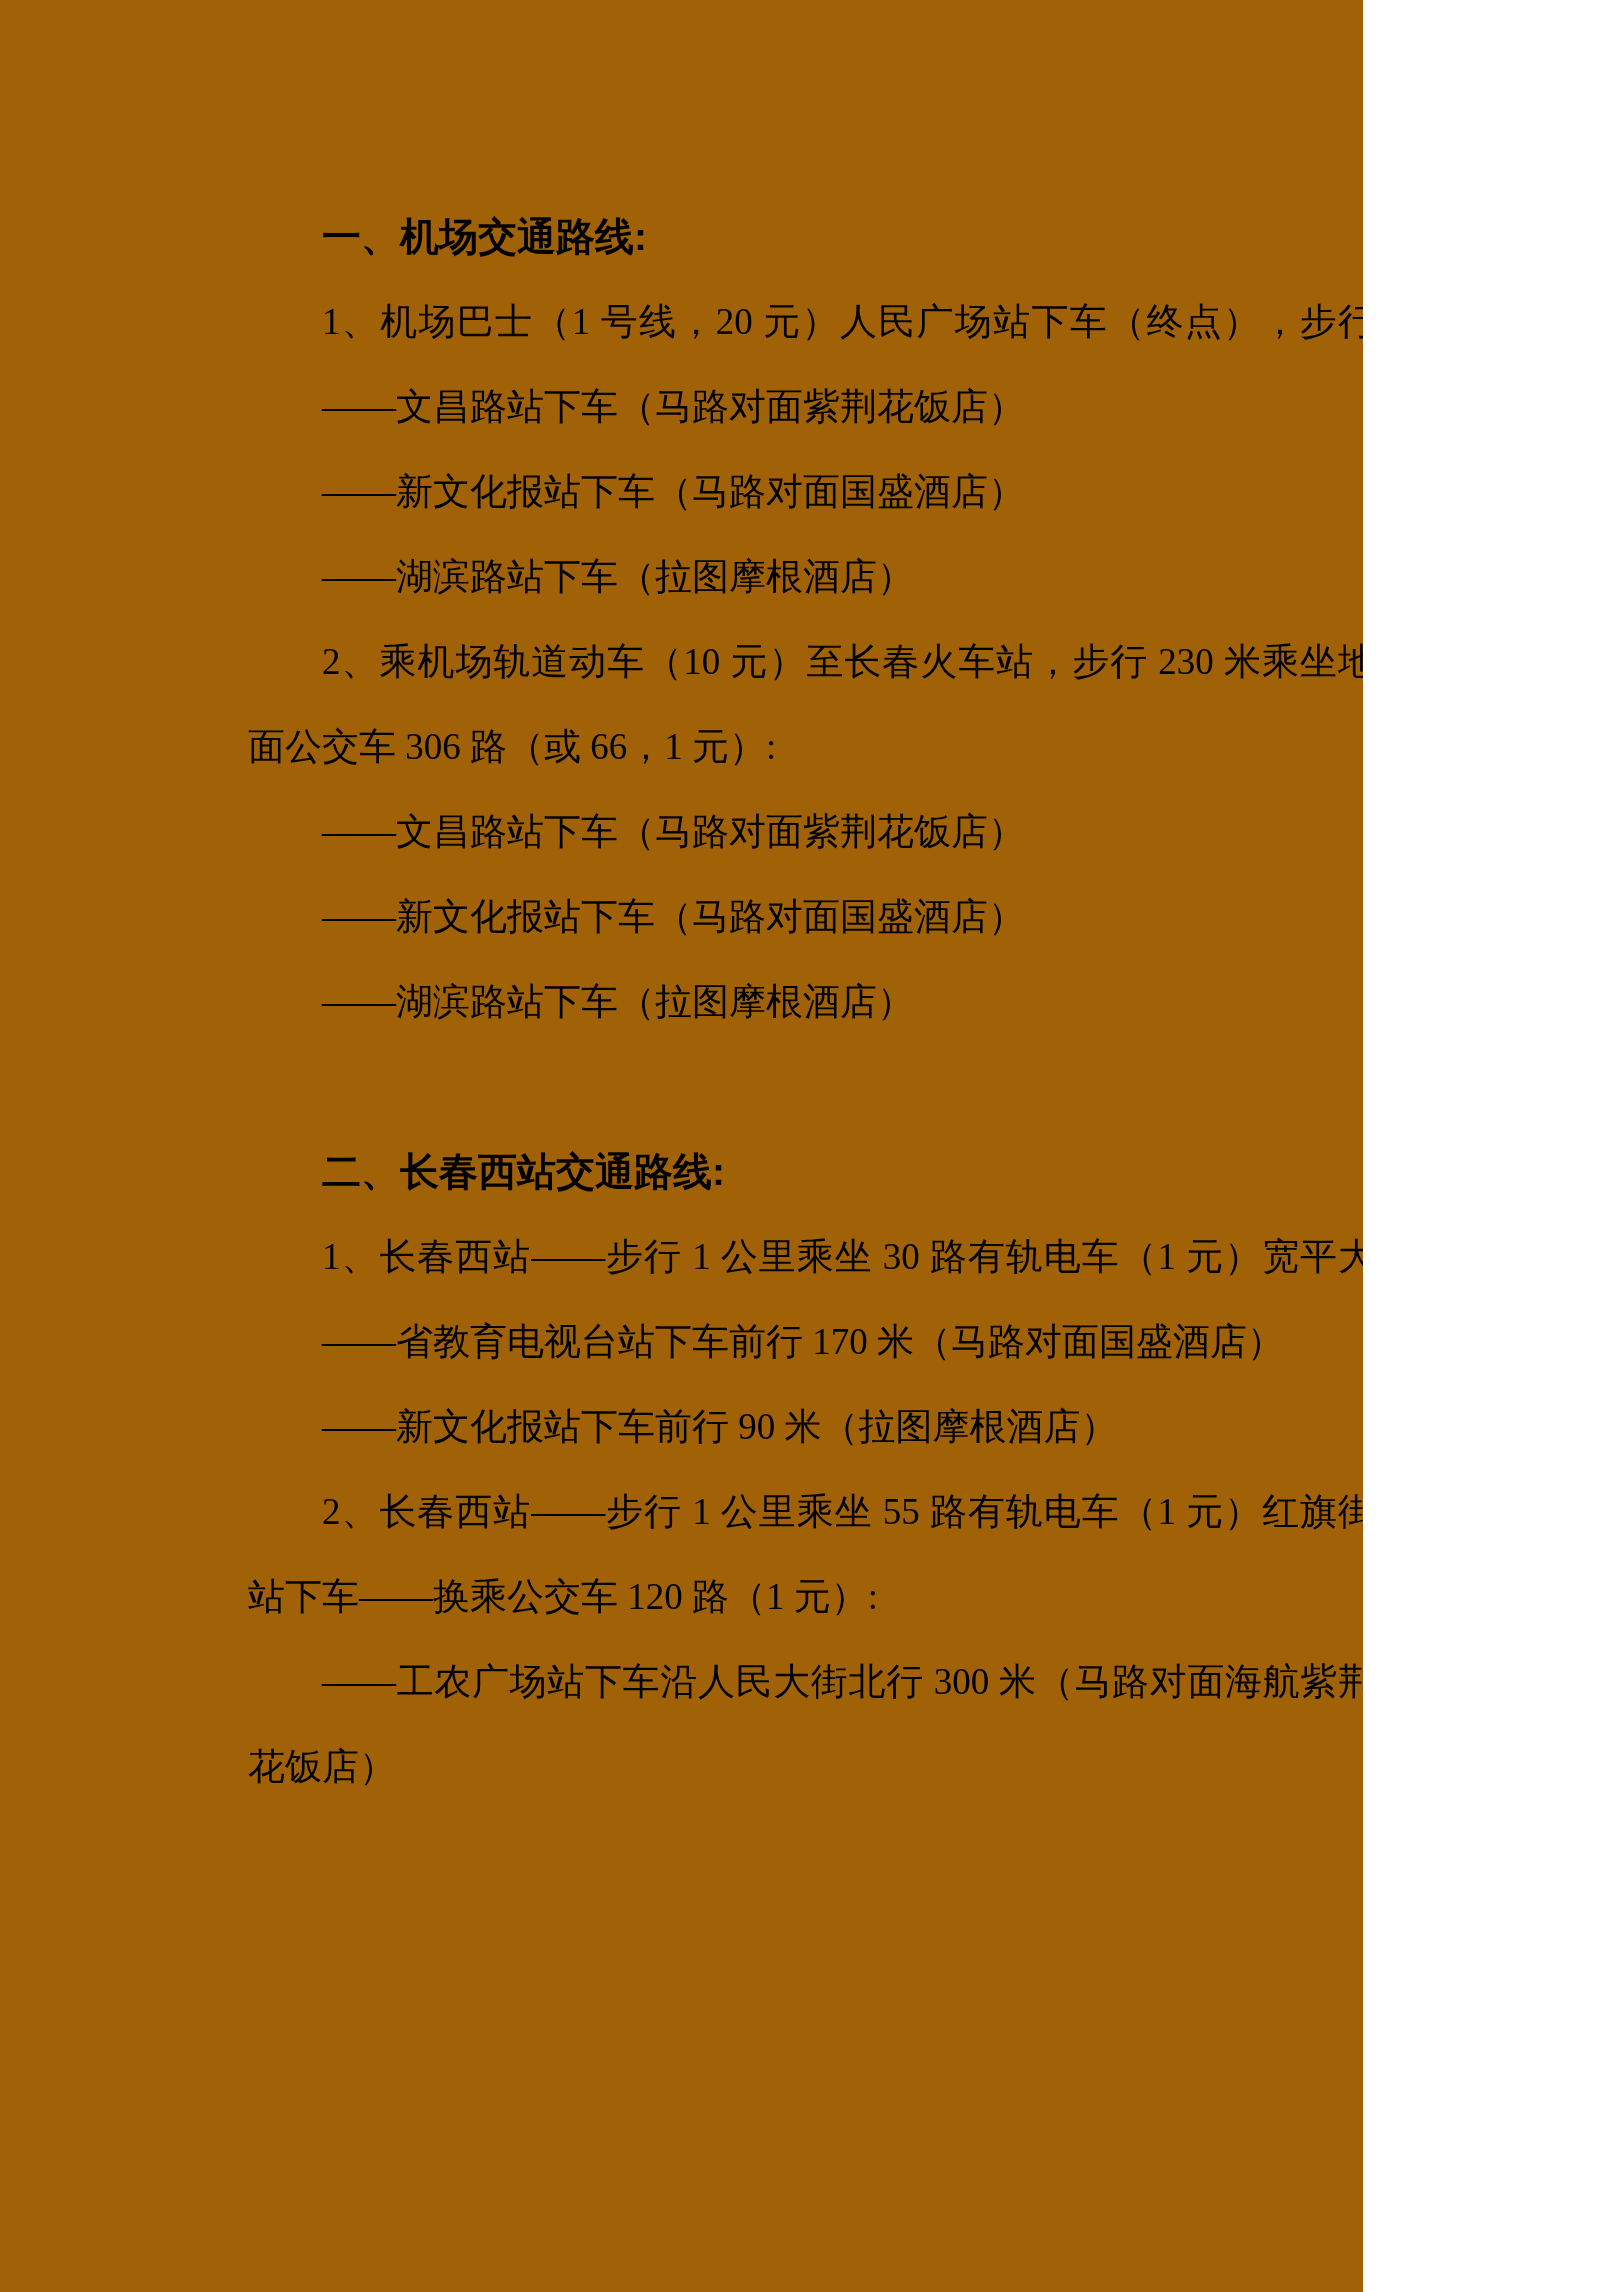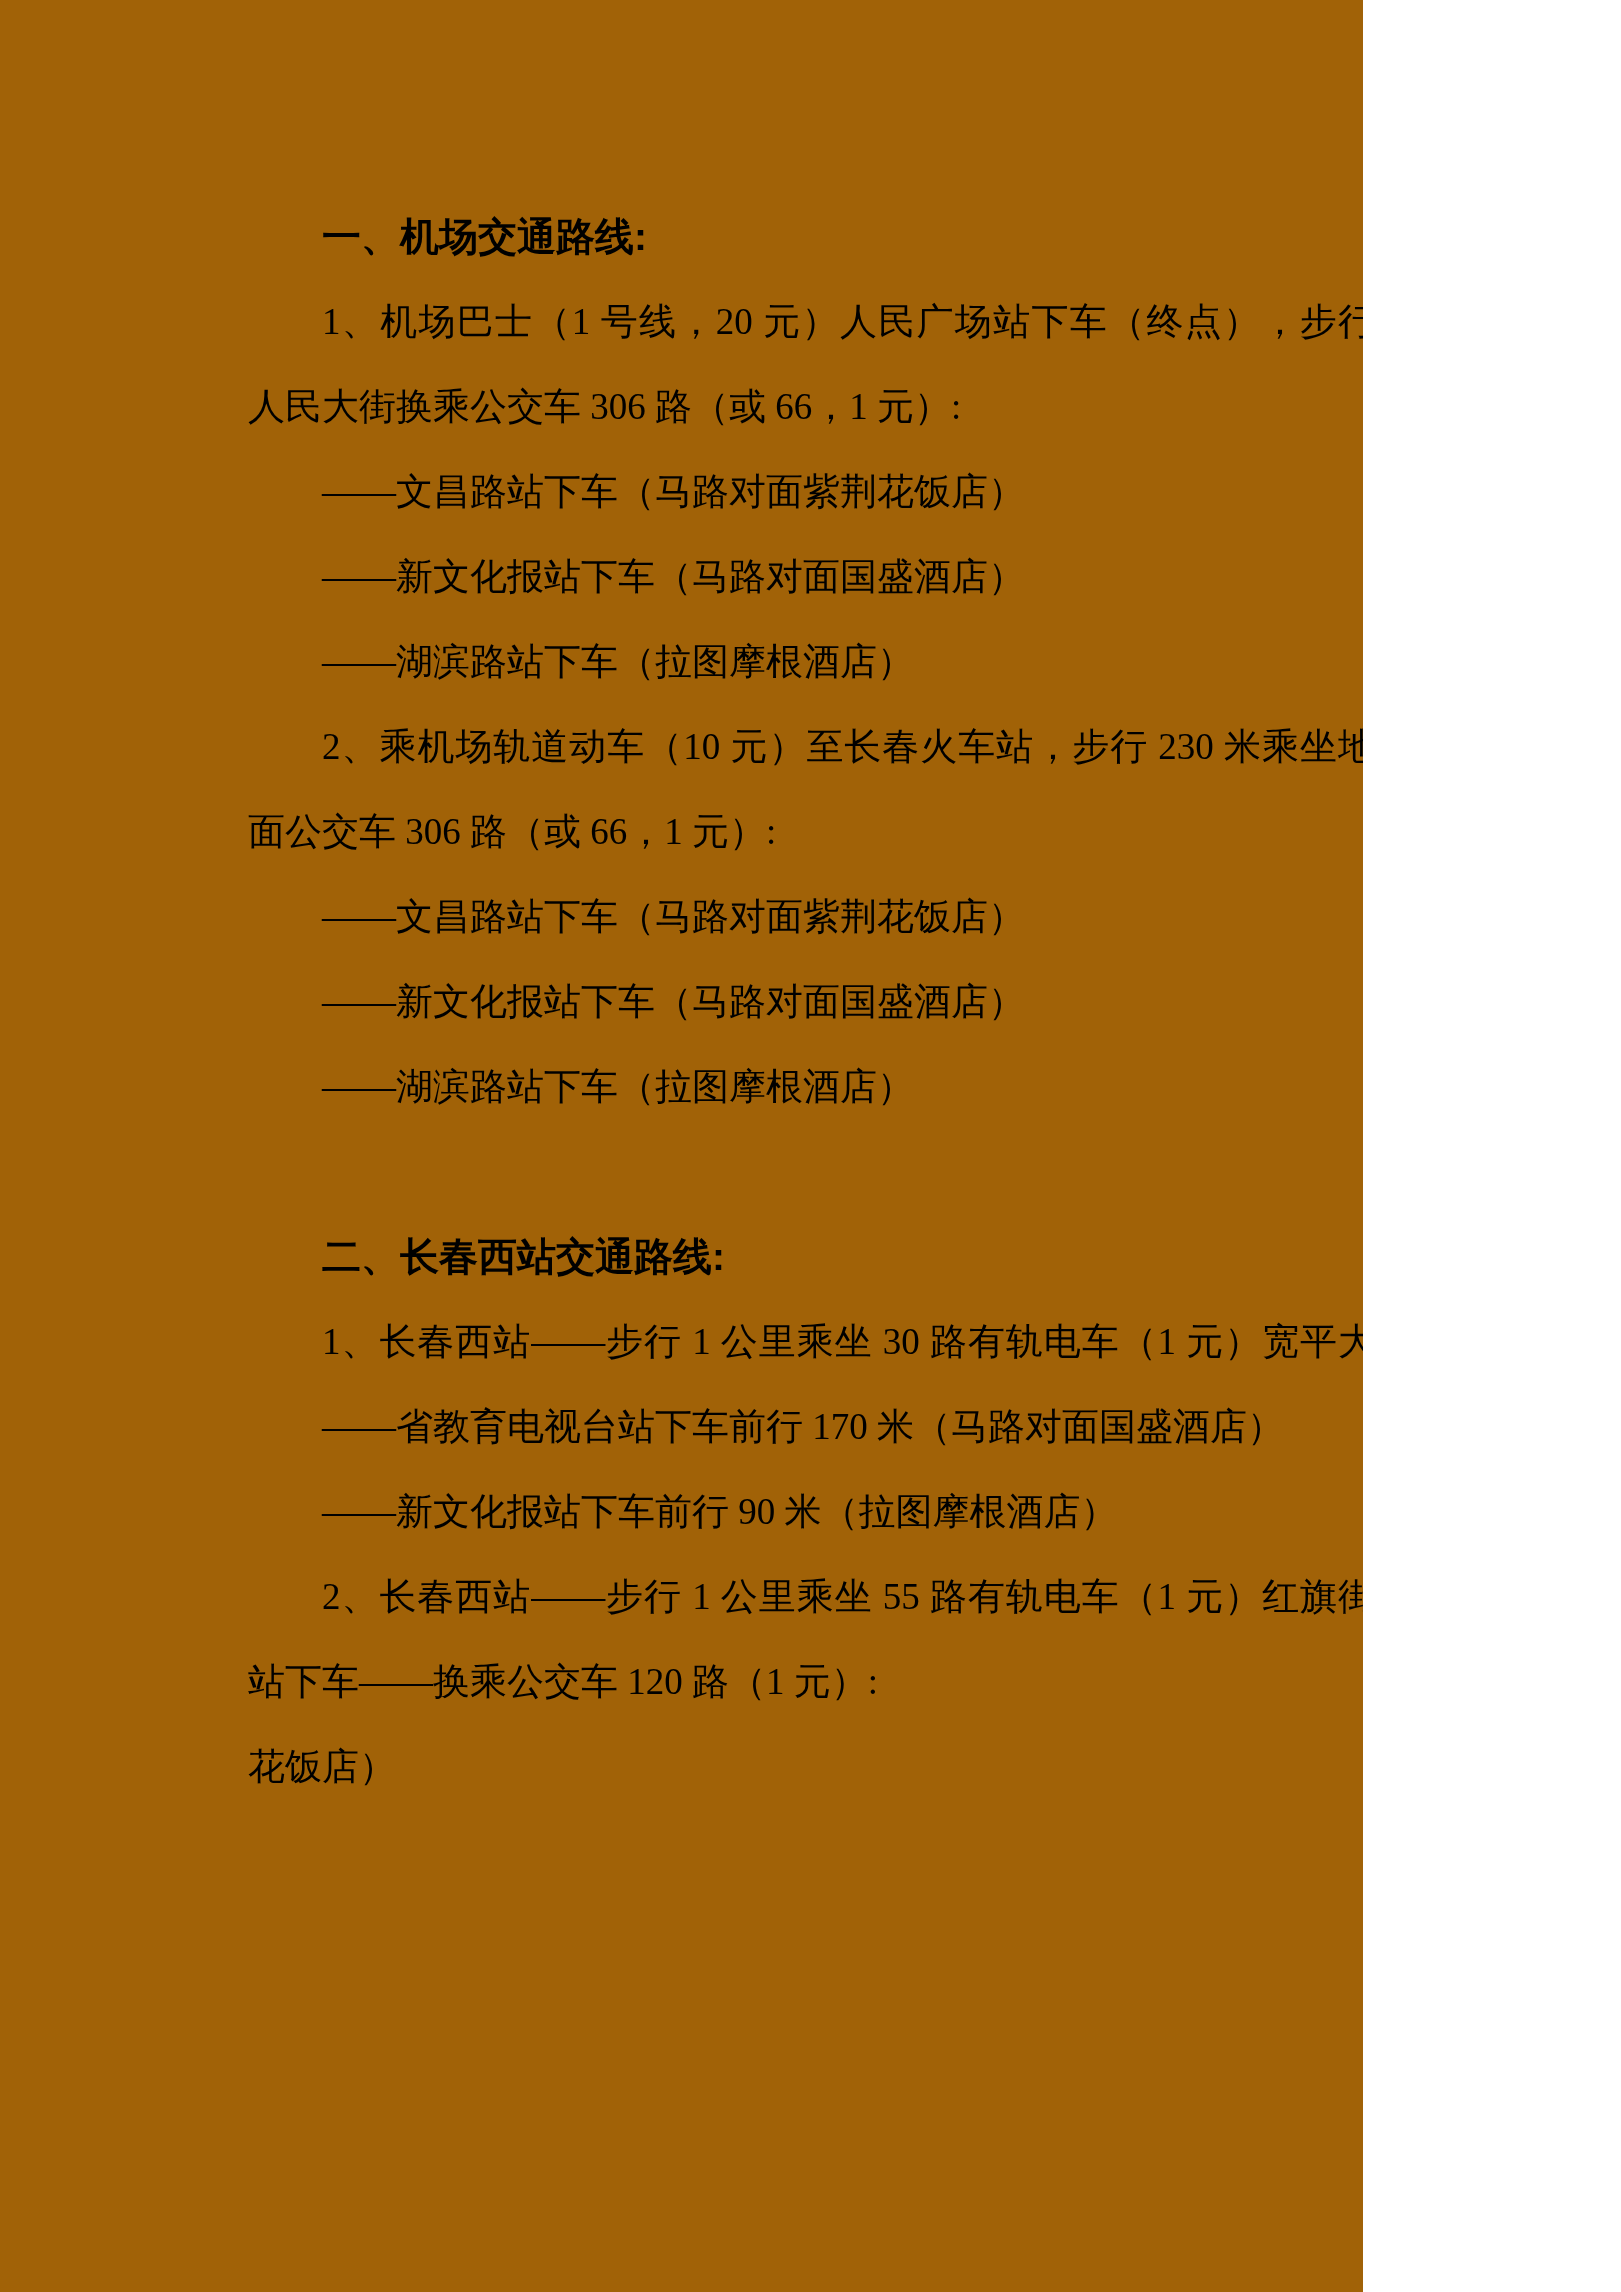--- a/index.html
+++ b/index.html
@@ -49,32 +49,32 @@
     
   }
 </style>
 </head>
 <body>
 
 <div class="page">
   <div class="doc">
       <div class="line heading indent">一、机场交通路线:</div>
       <div class="line indent fill">1、机场巴士（1 号线，20 元）人民广场站下车（终点），步行至</div>
-      <div class="line">人民大街换乘公交车 306 路（或 66，1 元）:</div>
       <div class="line indent">——文昌路站下车（马路对面紫荆花饭店）</div>
       <div class="line indent">——新文化报站下车（马路对面国盛酒店）</div>
       <div class="line indent">——湖滨路站下车（拉图摩根酒店）</div>
       <div class="line indent fill">2、乘机场轨道动车（10 元）至长春火车站，步行 230 米乘坐地</div>
       <div class="line">面公交车 306 路（或 66，1 元）:</div>
       <div class="line indent">——文昌路站下车（马路对面紫荆花饭店）</div>
       <div class="line indent">——新文化报站下车（马路对面国盛酒店）</div>
       <div class="line indent">——湖滨路站下车（拉图摩根酒店）</div>
       <div class="line blank">&nbsp;</div>
       <div class="line heading indent">二、长春西站交通路线:</div>
       <div class="line indent fill">1、长春西站——步行 1 公里乘坐 30 路有轨电车（1 元）宽平大</div>
       <div class="line indent">——省教育电视台站下车前行 170 米（马路对面国盛酒店）</div>
       <div class="line indent">——新文化报站下车前行 90 米（拉图摩根酒店）</div>
       <div class="line indent fill">2、长春西站——步行 1 公里乘坐 55 路有轨电车（1 元）红旗街</div>
       <div class="line">站下车——换乘公交车 120 路（1 元）:</div>
+      <div class="line indent fill">——工农广场站下车沿人民大街北行 300 米（马路对面海航紫荆</div>
       <div class="line">花饭店）</div>
     </div>
 </div>
 
 
 </body></html>

